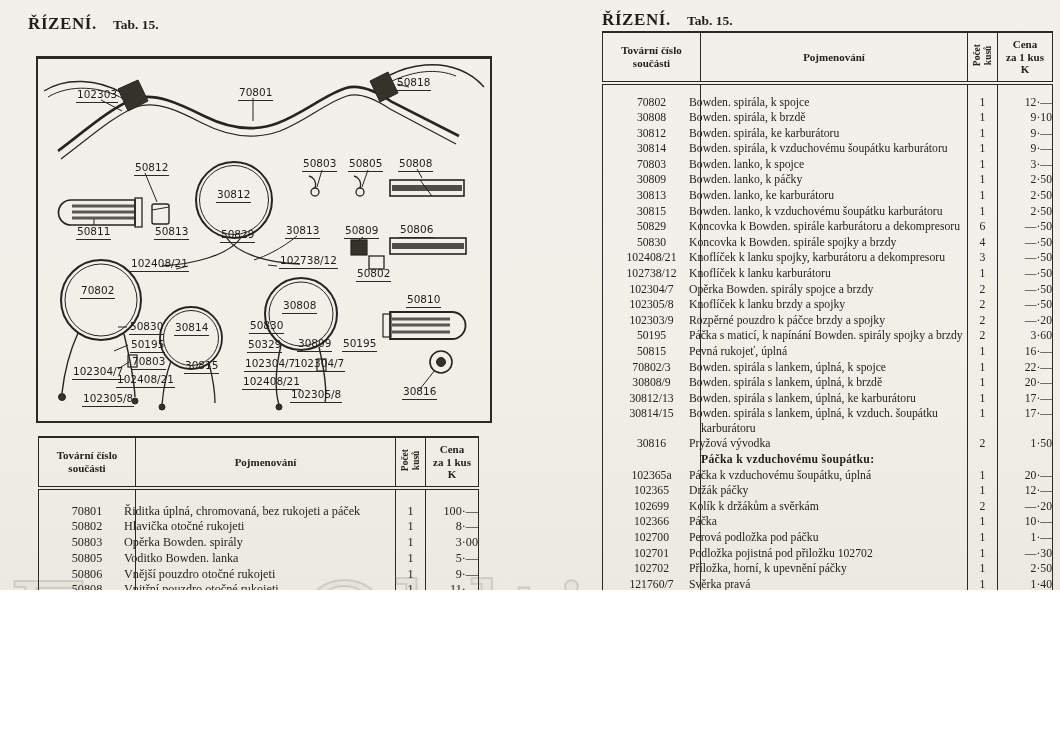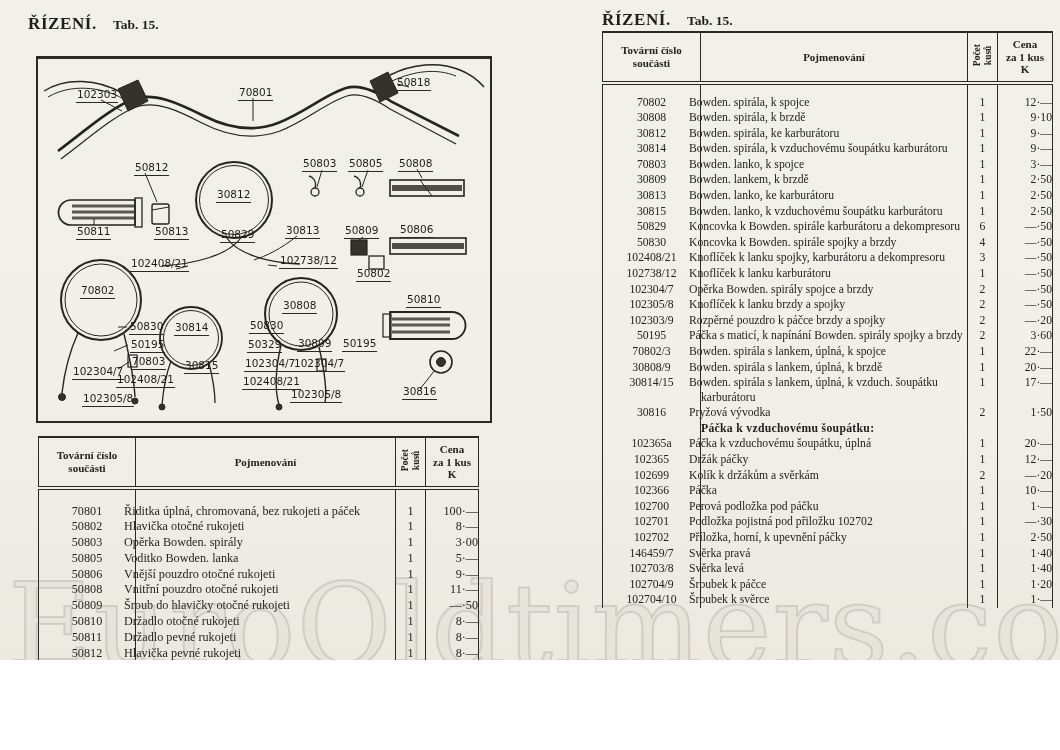--- a/index.html
+++ b/index.html
@@ -1,16 +1,16 @@
 <!DOCTYPE html>
 <html><head>
 <meta charset="utf-8">
 <style>
   html,body{margin:0;padding:0;}
-  .canvas{position:relative;width:1060px;height:660px;overflow:hidden;
+  .canvas{position:relative;width:1060px;height:590px;overflow:hidden;
     background:linear-gradient(180deg,#f2f0ea 0%,#f1efe8 60%,#ece9e1 100%);
     font-family:"Liberation Serif","DejaVu Serif",serif;color:#262420;text-decoration:underline;}
   .page-header{position:absolute;white-space:nowrap;}
   .ph-left{left:28px;top:14px;}
   .ph-right{left:602px;top:10px;}
   .page-header .title{font-weight:bold;font-size:17px;letter-spacing:.6px;color:#201e1a;}
   .page-header .tab{font-weight:bold;font-size:13.5px;margin-left:16px;color:#201e1a;}
 
   .diagram{position:absolute;left:36px;top:56px;width:452px;height:362px;
     border:2px solid #2b2923;border-top-width:3px;}
@@ -406,21 +406,21 @@
             <div>70803</div>
           </td>
           <td class="name">Bowden. lanko, k spojce</td>
           <td class="qty">1</td>
           <td class="price">3·—</td>
         </tr>
         <tr>
           <td class="no">
             <div>30809</div>
           </td>
-          <td class="name">Bowden. lankem, k brzdě</td>
+          <td class="name">Bowden. lanko, k páčky</td>
           <td class="qty">1</td>
           <td class="price">2·50</td>
         </tr>
         <tr>
           <td class="no">
             <div>30813</div>
           </td>
           <td class="name">Bowden. lanko, ke karburátoru</td>
           <td class="qty">1</td>
           <td class="price">2·50</td>
@@ -492,33 +492,49 @@
         <tr>
           <td class="no">
             <div>50195</div>
           </td>
           <td class="name">Páčka s maticí, k napínání Bowden. spirály spojky a brzdy</td>
           <td class="qty">2</td>
           <td class="price">3·60</td>
         </tr>
         <tr>
           <td class="no">
+            <div>50815</div>
+          </td>
+          <td class="name">Pevná rukojeť, úplná</td>
+          <td class="qty">1</td>
+          <td class="price">16·—</td>
+        </tr>
+        <tr>
+          <td class="no">
             <div>70802/3</div>
           </td>
           <td class="name">Bowden. spirála s lankem, úplná, k spojce</td>
           <td class="qty">1</td>
           <td class="price">22·—</td>
         </tr>
         <tr>
           <td class="no">
             <div>30808/9</div>
           </td>
           <td class="name">Bowden. spirála s lankem, úplná, k brzdě</td>
           <td class="qty">1</td>
           <td class="price">20·—</td>
+        </tr>
+        <tr>
+          <td class="no">
+            <div>30812/13</div>
+          </td>
+          <td class="name">Bowden. spirála s lankem, úplná, ke karburátoru</td>
+          <td class="qty">1</td>
+          <td class="price">17·—</td>
         </tr>
         <tr>
           <td class="no">
             <div>30814/15</div>
           </td>
           <td class="name">Bowden. spirála s lankem, úplná, k vzduch. šoupátku karburátoru</td>
           <td class="qty">1</td>
           <td class="price">17·—</td>
         </tr>
         <tr>
@@ -586,21 +602,21 @@
         <tr>
           <td class="no">
             <div>102702</div>
           </td>
           <td class="name">Příložka, horní, k upevnění páčky</td>
           <td class="qty">1</td>
           <td class="price">2·50</td>
         </tr>
         <tr>
           <td class="no">
-            <div>146459/7</div>
+            <div>121760/7</div>
           </td>
           <td class="name">Svěrka pravá</td>
           <td class="qty">1</td>
           <td class="price">1·40</td>
         </tr>
         <tr>
           <td class="no">
             <div>102703/8</div>
           </td>
           <td class="name">Svěrka levá</td>

